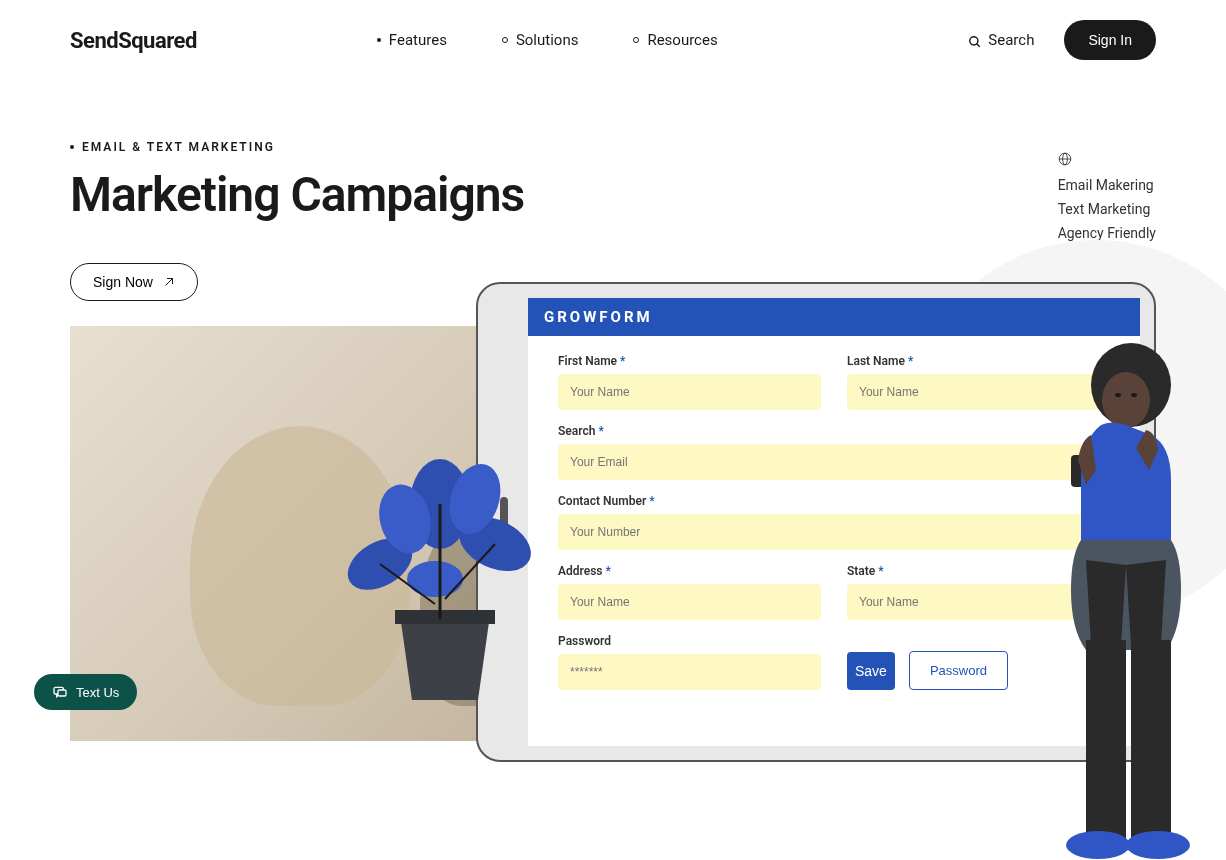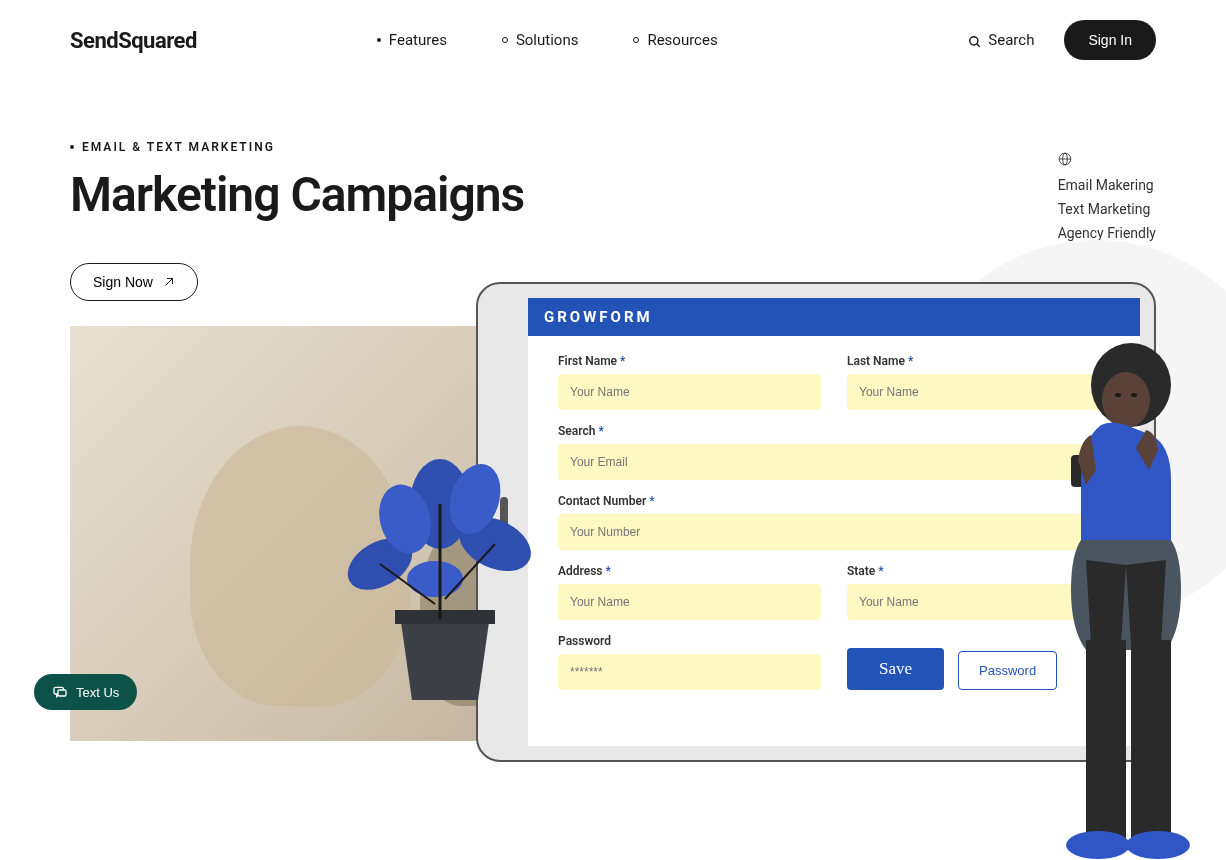--- a/index.html
+++ b/index.html
@@ -33,21 +33,21 @@
 .tablet-screen { background: #fff; width: 100%; height: 100%; overflow: hidden; }
 
 .form-header { background: #2453b8; color: #fff; padding: 10px 16px; font-weight: 700; letter-spacing: 3px; font-size: 15px; }
 .form-body { padding: 18px 30px; }
 .form-row { display: flex; gap: 26px; margin-bottom: 14px; }
 .form-group { flex: 1; }
 .form-label { font-size: 12px; font-weight: 600; color: #333; margin-bottom: 6px; display: block; }
 .req { color: #2453b8; }
 .form-input { width: 100%; background: #fef9c3; border: none; border-radius: 4px; padding: 11px 12px; font-size: 12px; color: #888; }
 .form-actions { display: flex; gap: 14px; }
-.btn-save { background: #2453b8; color: #fff; border: none; border-radius: 4px; padding: 11px 32px; font-size: 17px; cursor: pointer; font-family: Liberation Serif, serif; }
+.btn-save { background: #2453b8; color: #fff; border: none; border-radius: 4px; padding: 11px 8px; font-size: 14px; cursor: pointer; }
 .btn-continue { background: #fff; color: #2453b8; border: 1.5px solid #2453b8; border-radius: 4px; padding: 11px 20px; font-size: 13px; cursor: pointer; }
 
 .bg-circle { position: absolute; right: -60px; top: 240px; width: 380px; height: 380px; background: #f5f5f5; border-radius: 50%; z-index: 1; }
 
 .person { position: absolute; right: 10px; top: 340px; width: 180px; height: 520px; z-index: 10; }
 
 .plant { position: absolute; left: 390px; top: 600px; z-index: 20; }
 .pot { width: 110px; height: 110px; }
 .leaves { position: absolute; bottom: 90px; left: -50px; width: 200px; height: 180px; }
 

